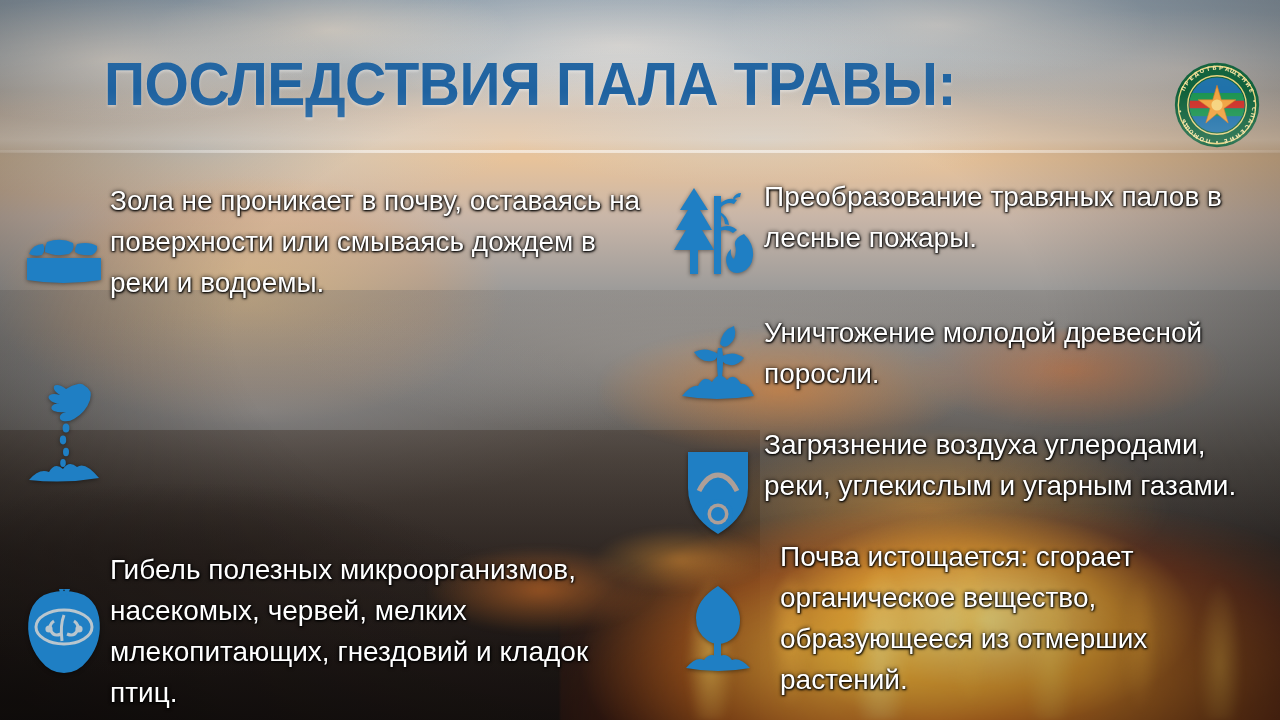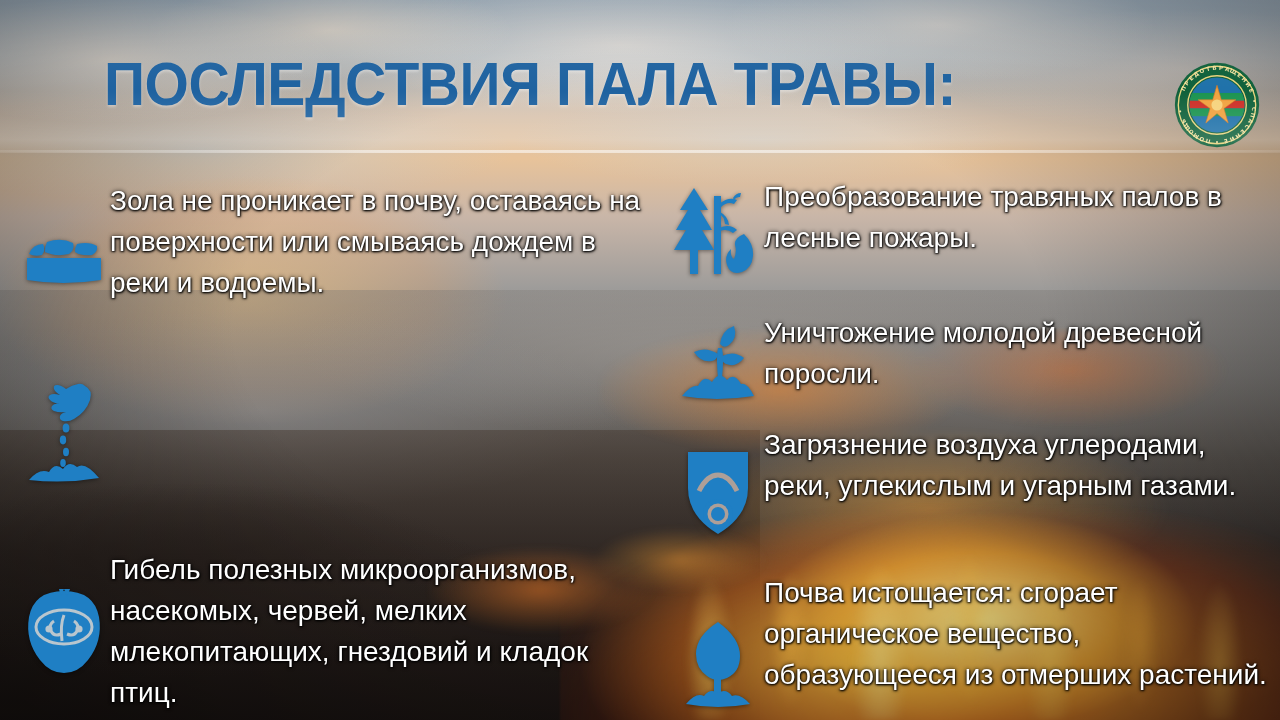--- a/index.html
+++ b/index.html
@@ -206,21 +206,21 @@
   .L3 { top: 397px; left: 0;  width: 628px; }
   .L3 .item-icon { margin-top: 38px; }
 
   
   .R1 { top: 24px;  left: 0; width: 600px; }
   .R1 .item-icon { margin-top: 6px; }
   .R2 { top: 148px; left: 0; width: 600px; margin-top: 12px; }
   .R2 .item-icon { margin-top: 10px; }
   .R3 { top: 272px; left: 0; width: 600px; }
   .R3 .item-icon { margin-top: 24px; }
-  .R4 { top: 420px; left: 0; width: 600px; }
+  .R4 { top: 384px; left: 0; width: 600px; gap: 16px; }
   .R4 .item-icon { margin-top: 48px; }
 </style>
 </head>
 <body>
 
 <div id="poster">
 
   <div class="bg-base"></div>
   <div class="bg-clouds"></div>
   <div class="bg-glow"></div>

